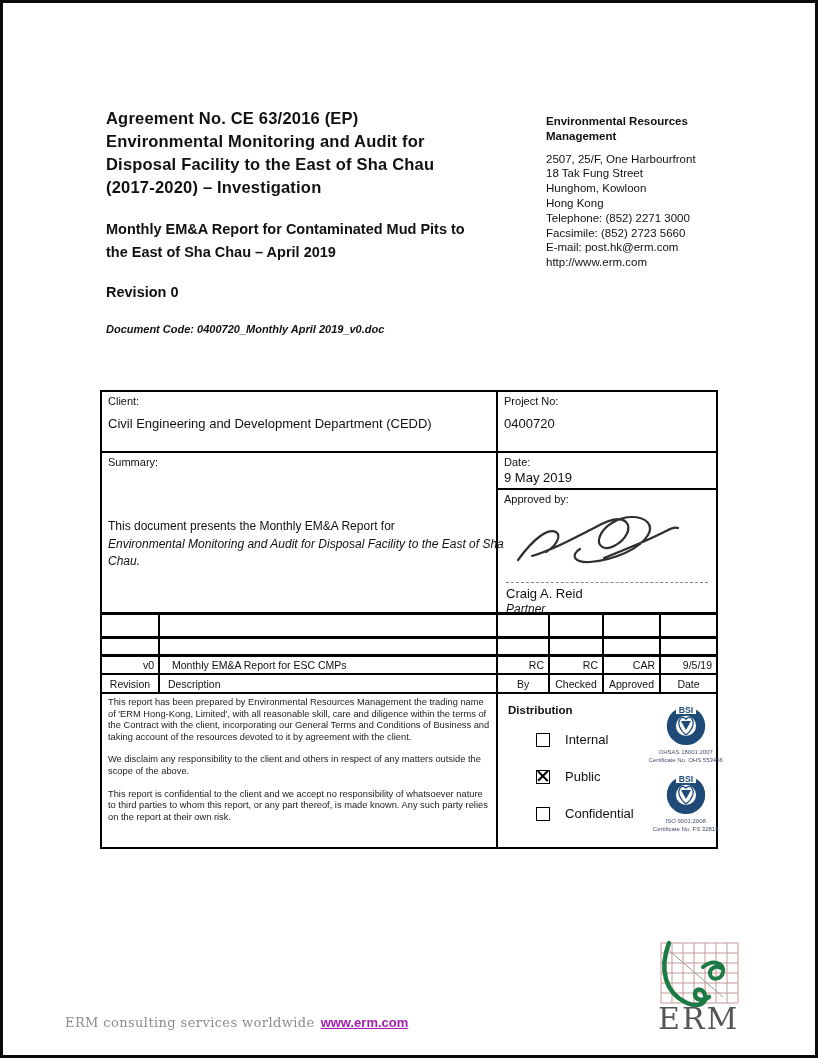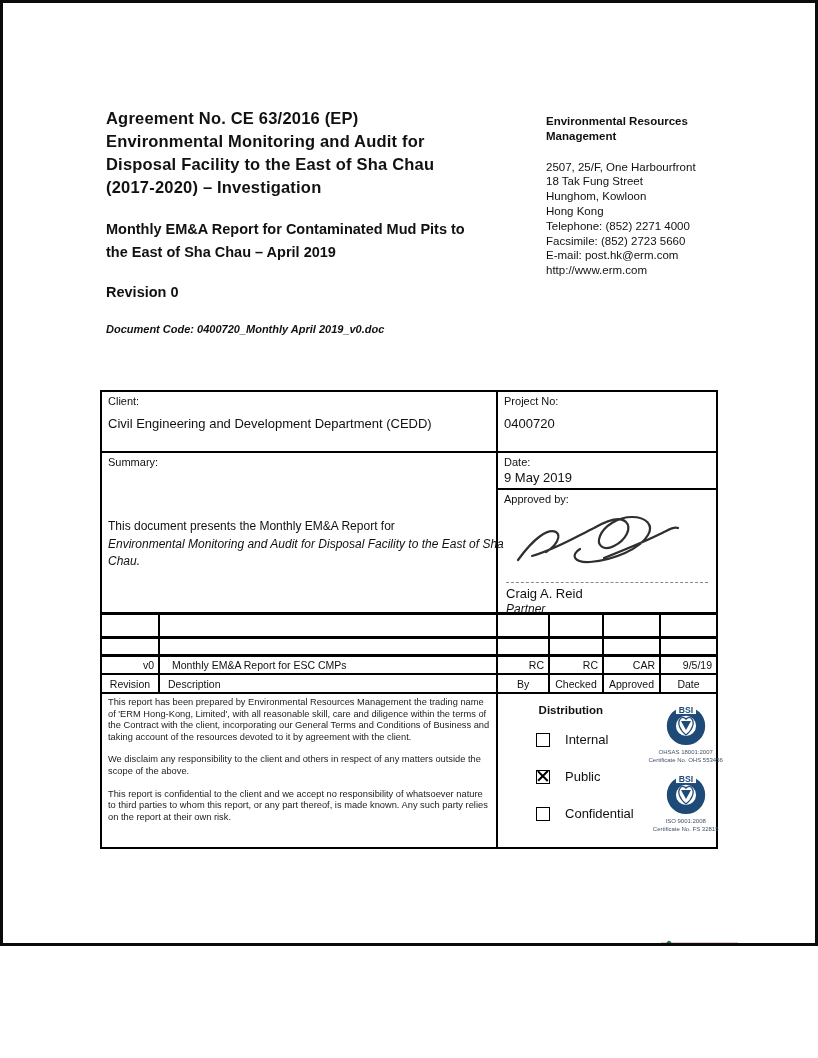--- a/index.html
+++ b/index.html
@@ -1,28 +1,28 @@
 <!DOCTYPE html>
 <html><head>
 <meta charset="utf-8">
 <style>
   * { margin:0; padding:0; box-sizing:border-box; }
   html,body { width:818px; height:1058px; background:#fff; font-family:"Liberation Sans", sans-serif; color:#111; }
-  .page { position:absolute; inset:0; width:818px; height:946px; background:#fff; border:3px solid #0b0b0b; overflow:hidden; }
+  .page { position:absolute; inset:0; width:818px; height:1058px; background:#fff; border:3px solid #0b0b0b; overflow:hidden; }
 
   
   .title-block { position:absolute; left:103px; top:104px; width:440px; }
   .main-title { font-size:16.5px; font-weight:bold; line-height:23px; letter-spacing:.2px; }
   .subtitle { position:absolute; left:103px; top:215px; width:420px; font-size:14.5px; font-weight:bold; line-height:22.5px; }
   .revision-label { position:absolute; left:103px; top:281px; font-size:14.5px; font-weight:bold; }
   .doc-code { position:absolute; left:103px; top:320px; font-size:11px; font-weight:bold; font-style:italic; }
 
   
   .company-block { position:absolute; left:543px; top:111px; width:180px; font-size:11.5px; line-height:14.8px; }
-  .company-name { font-weight:bold; margin-bottom:16px; }
+  .company-name { font-weight:bold; margin-bottom:8px; }
 
   
   table.info { position:absolute; left:97px; top:387px; width:616px; border-collapse:collapse; table-layout:fixed; }
   table.info td { border:2px solid #000; vertical-align:top; padding:3px 6px; font-size:11px; }
   .cell-value { font-size:13px; margin-top:9px; }
   .summary-text { margin-top:50px; font-size:12px; line-height:17.5px; width:396px; }
   .summary-italic { font-style:italic; display:block; }
   .approved-cell { position:relative; height:124px; }
   .sig { position:absolute; left:10px; top:14px; }
   .sig-line { position:absolute; left:8px; right:8px; top:92px; border-top:1.5px dashed #888; }
@@ -34,21 +34,21 @@
   tr.hdrrow td { height:19px; font-size:10.5px; text-align:center; vertical-align:middle; padding:2px 4px; }
   td.desc { text-align:left !important; padding-left:12px !important; }
   tr.hdrrow td.desc { text-align:left !important; padding-left:8px !important; }
 
   
   .disclaimer { padding:8px 6px 4px 4px; }
   .disclaimer p { font-size:9.3px; line-height:11.6px; margin-bottom:11px; color:#1c1c1c; }
   .dist-cell { padding:8px 4px 4px 8px !important; }
   .dist-wrap { display:flex; height:100%; }
   .dist-left { flex:1 1 auto; }
-  .dist-label { font-size:11.5px; font-weight:bold; margin:2px 0 16px 2px;text-align:center; }
+  .dist-label { font-size:11.5px; font-weight:bold; margin:2px 0 16px 2px; }
   .opt { display:flex; align-items:center; margin:0 0 22px 2px;padding-left:28px; }
   .box { width:14px; height:14px; border:1.6px solid #000; margin-right:15px; position:relative; flex:0 0 auto; }
   .box.checked::before, .box.checked::after { content:""; position:absolute; left:-1px; top:4.6px; width:13.5px; height:1.6px; background:#000; }
   .box.checked::before { transform:rotate(45deg); }
   .box.checked::after { transform:rotate(-45deg); }
   .opt-label { font-size:13px; }
   .dist-right { flex:0 0 104px; display:flex; flex-direction:column; align-items:center; padding-top:2px; }
   .cert { display:flex; flex-direction:column; align-items:center; margin-bottom:9px; }
   .cert-caption { font-size:6px; line-height:7.5px; color:#44506b; text-align:center; margin-top:1px; }
 
@@ -78,21 +78,21 @@
   <div class="company-block">
     <div class="company-name">
       <div>Environmental Resources</div>
       <div>Management</div>
     </div>
     <div>
       <div>2507, 25/F, One Harbourfront</div>
       <div>18 Tak Fung Street</div>
       <div>Hunghom, Kowloon</div>
       <div>Hong Kong</div>
-      <div>Telephone: (852) 2271 4000</div>
+      <div>Telephone: (852) 2271 3000</div>
       <div>Facsimile: (852) 2723 5660</div>
       <div>E-mail: post.hk@erm.com</div>
       <div>http://www.erm.com</div>
     </div>
   </div>
 
   <table class="info">
     <colgroup>
       <col style="width:58px">
         <col style="width:338px">

